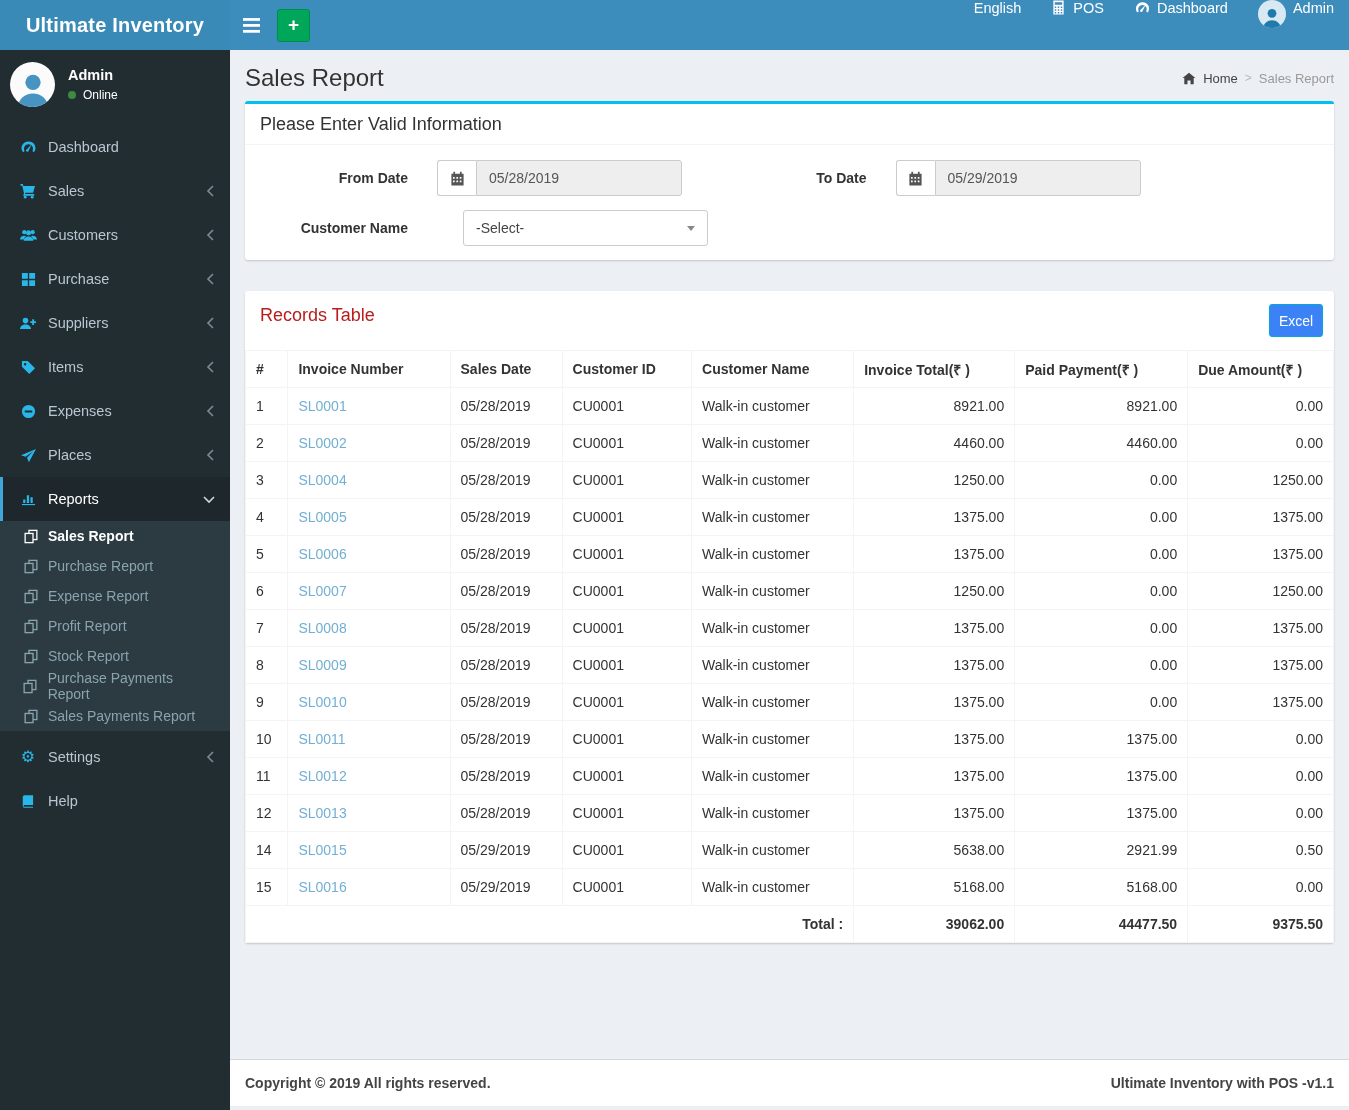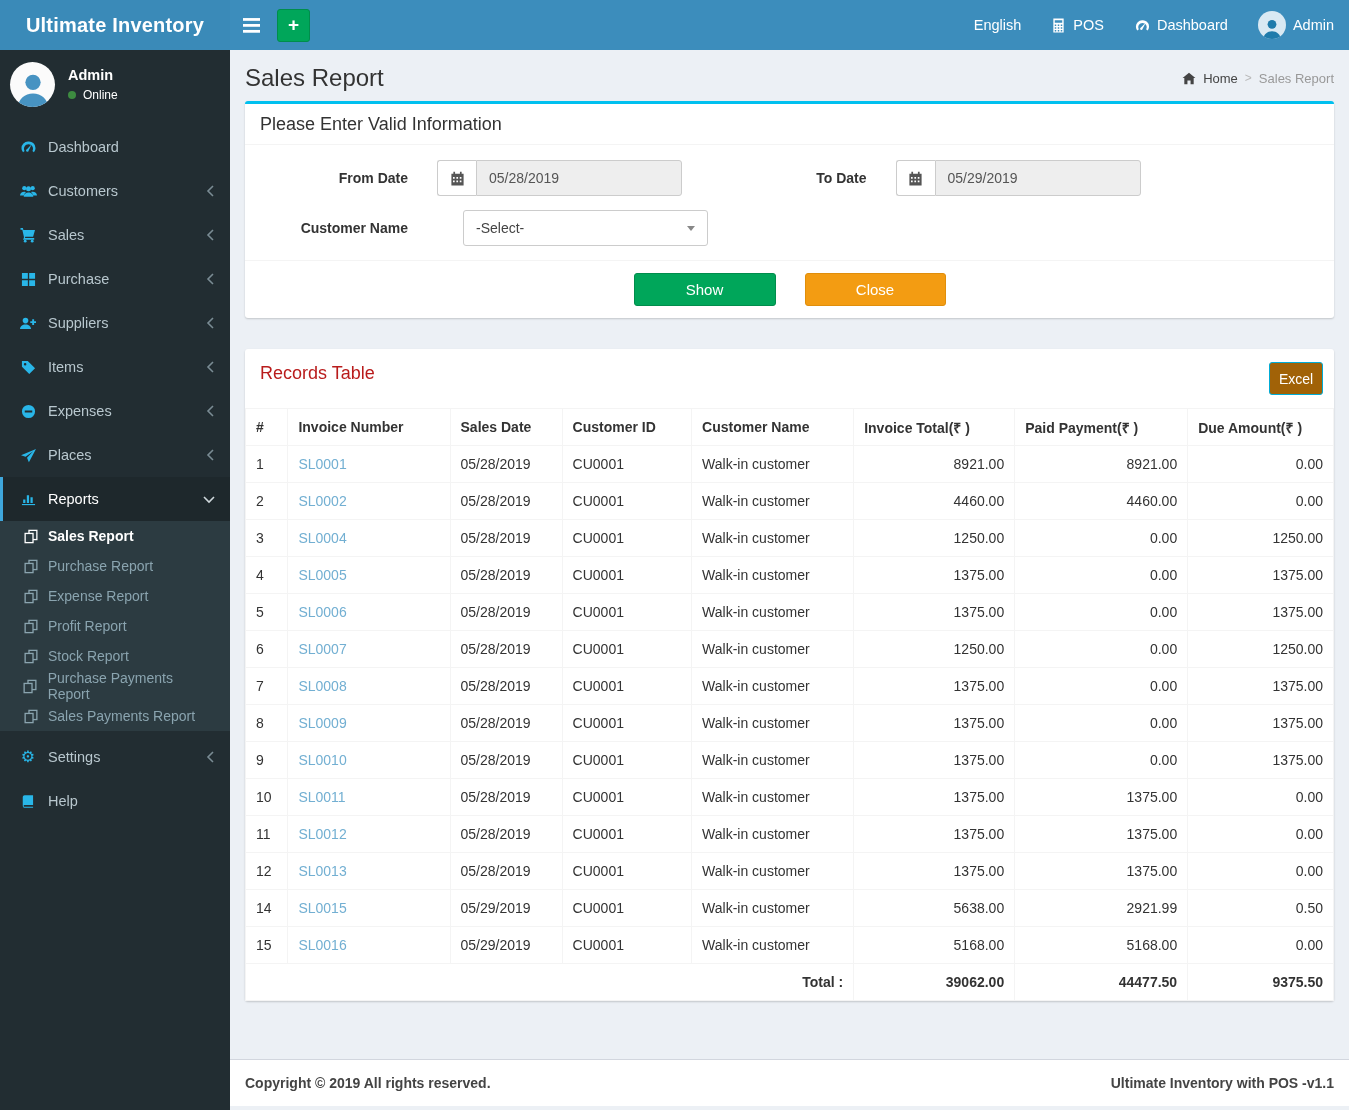--- a/index.html
+++ b/index.html
@@ -14,21 +14,21 @@
 
   
   .navbar { position:fixed; top:0; left:0; right:0; height:50px; background:#3c8dbc; display:flex; z-index:20; }
   .logo { width:230px; height:50px; background:#3a8ab8; color:#fff; font-size:20px; font-weight:bold;
           display:flex; align-items:center; justify-content:center; letter-spacing:.2px; }
   .nav-left { display:flex; align-items:center; }
   .hamburger { color:#fff; padding:0 13px; height:50px; display:flex; align-items:center; cursor:pointer; }
   .add-btn { width:33px; height:33px; margin-left:4px; background:#00a65a; border:1px solid #008d4c; border-radius:3px;
              color:#fff; font-size:19px; font-weight:bold; display:flex; align-items:center; justify-content:center; cursor:pointer; }
   .nav-right { margin-left:auto; display:flex; align-items:stretch; color:#fff; }
-  .nav-item { display:flex; align-items:center; gap:7px; padding:0 15px; font-size:14.5px; cursor:pointer; }
+  .nav-item { display:flex; align-items:flex-start; gap:7px; padding:0 15px; font-size:14.5px; cursor:pointer; }
   .nav-item .ico { color:#fff; }
   .nav-avatar { width:28px; height:28px; border-radius:50%; background:#d9e9f3; display:flex; align-items:flex-end; justify-content:center; overflow:hidden; }
 
   
   .sidebar { position:fixed; top:50px; left:0; bottom:0; width:230px; background:#222d32; z-index:15; }
   .user-panel { display:flex; align-items:center; gap:13px; padding:12px 10px 14px 10px; }
   .user-avatar { width:45px; height:45px; border-radius:50%; background:#fbfbfb; display:flex; align-items:flex-end; justify-content:center; overflow:hidden; }
   .user-meta { display:flex; flex-direction:column; gap:5px; }
   .user-name { color:#fff; font-weight:bold; font-size:14.5px; }
   .user-status { color:#fff; font-size:12px; display:flex; align-items:center; gap:7px; }
@@ -79,21 +79,21 @@
   .caret { width:0; height:0; border-left:4.5px solid transparent; border-right:4.5px solid transparent; border-top:5px solid #888; }
 
   .filter-footer { border-top:1px solid #f4f4f4; padding:12px 0; display:flex; justify-content:center; gap:29px; }
   .btn { height:33px; border-radius:3px; color:#fff; font-size:15px; display:flex; align-items:center; justify-content:center;
          cursor:pointer; font-family:inherit; }
   .btn-show { width:142px; background:#00a65a; border:1px solid #008d4c; }
   .btn-close { width:141px; background:#f39c12; border:1px solid #e08e0b; }
 
   .box-records { margin-bottom:20px; }
   .records-header { padding:14px 15px; height:59px; font-size:18px; color:#b91c1c; }
-  .btn-excel { position:absolute; top:13px; right:11px; width:54px; height:33px; background:#a16207; border:1px solid #00acd6;
+  .btn-excel { position:absolute; top:13px; right:11px; width:54px; height:33px; background:#3b82f6; border:1px solid #00acd6;
                border-radius:3px; color:#fff; font-size:14px; display:flex; align-items:center; justify-content:center; cursor:pointer; font-family:inherit; }
 
   table.records { width:100%; border-collapse:collapse; font-size:14px; color:#333; table-layout:fixed; }
   .records th, .records td { border:1px solid #f4f4f4; padding:8px 10px; height:37px; overflow:hidden; white-space:nowrap; }
   .records th { text-align:left; font-weight:bold; }
   .records .num { text-align:right; }
   .records a { color:#72afd2; text-decoration:none; cursor:pointer; }
   .records tfoot td { font-weight:bold; }
   .col-no{width:3.9%} .col-inv{width:14.9%} .col-date{width:10.3%} .col-cid{width:11.9%}
   .col-cname{width:14.9%} .col-total{width:14.8%} .col-paid{width:15.9%} .col-due{width:13.4%}
@@ -176,45 +176,45 @@
       <span class="ico">
         <svg width="16" height="16" viewBox="0 0 16 16" fill="currentColor">
             <path d="M8 2.5a6.5 6.5 0 0 0-6.5 6.5c0 1.6.6 3.1 1.6 4.3l1.5-1.3A4.5 4.5 0 1 1 12.4 12l1.5 1.3c1-1.2 1.6-2.7 1.6-4.3A6.5 6.5 0 0 0 8 2.5z"></path>
             <path d="M6.9 10.2l5-5.1-3.2 6.4a1.35 1.35 0 1 1-1.8-1.3z"></path>
           </svg>
       </span>
       <span>Dashboard</span>
     </li>
     <li class="menu-item">
       <span class="ico">
+        <svg width="16" height="16" viewBox="0 0 16 16" fill="currentColor">
+            <path d="M0.5 1h2.4l.5 2H15l-1.9 6.7H5.2L5 11h9.2v1.7H3.1l.9-2.5L2.3 2.7H.5z"></path>
+            <circle cx="5.2" cy="14.2" r="1.4"></circle>
+            <circle cx="12.2" cy="14.2" r="1.4"></circle>
+          </svg>
+      </span>
+      <span>Sales</span>
+      <span class="chev">
+          <svg width="9" height="12" viewBox="0 0 8 12" fill="none" stroke="currentColor" stroke-width="1.6">
+            <path d="M6.5 1L1.5 6l5 5"></path>
+          </svg>
+        </span>
+    </li>
+    <li class="menu-item">
+      <span class="ico">
         <svg width="17" height="15" viewBox="0 0 17 15" fill="currentColor">
             <circle cx="12.7" cy="4.2" r="2.1"></circle>
             <path d="M17 11.5h-4a5.9 5.9 0 0 0-2-3.4c.5-.3 1.1-.4 1.7-.4 2.4 0 4.3 1.6 4.3 3.8z"></path>
             <circle cx="4.3" cy="4.2" r="2.1"></circle>
             <path d="M0 11.5h4a5.9 5.9 0 0 1 2-3.4 3.8 3.8 0 0 0-1.7-.4C1.9 7.7 0 9.3 0 11.5z"></path>
             <circle cx="8.5" cy="4.8" r="2.5"></circle>
             <path d="M3.7 12.8c0-2.4 2.1-4.3 4.8-4.3s4.8 1.9 4.8 4.3z"></path>
           </svg>
       </span>
       <span>Customers</span>
-      <span class="chev">
-          <svg width="9" height="12" viewBox="0 0 8 12" fill="none" stroke="currentColor" stroke-width="1.6">
-            <path d="M6.5 1L1.5 6l5 5"></path>
-          </svg>
-        </span>
-    </li>
-    <li class="menu-item">
-      <span class="ico">
-        <svg width="16" height="16" viewBox="0 0 16 16" fill="currentColor">
-            <path d="M0.5 1h2.4l.5 2H15l-1.9 6.7H5.2L5 11h9.2v1.7H3.1l.9-2.5L2.3 2.7H.5z"></path>
-            <circle cx="5.2" cy="14.2" r="1.4"></circle>
-            <circle cx="12.2" cy="14.2" r="1.4"></circle>
-          </svg>
-      </span>
-      <span>Sales</span>
       <span class="chev">
           <svg width="9" height="12" viewBox="0 0 8 12" fill="none" stroke="currentColor" stroke-width="1.6">
             <path d="M6.5 1L1.5 6l5 5"></path>
           </svg>
         </span>
     </li>
     <li class="menu-item">
       <span class="ico">
         <svg width="15" height="15" viewBox="0 0 16 16" fill="currentColor">
             <path d="M1 1h6.3v6.3H1zM8.7 1H15v6.3H8.7zM1 8.7h6.3V15H1zM8.7 8.7H15V15H8.7z"></path>
@@ -437,24 +437,20 @@
           <div class="half">
             <label class="flabel label-cust">Customer Name</label>
             <div class="select">
               <span>-Select-</span>
               <span class="caret"></span>
             </div>
           </div>
           <div class="half"></div>
         </div>
       </div>
-      <div class="filter-footer">
-        <button class="btn btn-show">Show</button>
-        <button class="btn btn-close">Close</button>
-      </div>
     </div>
 
     <div class="box box-records">
       <div class="records-header">Records Table</div>
       <button class="btn-excel">Excel</button>
 
       <table class="records">
         <colgroup>
           <col class="col-no">
             <col class="col-inv">

